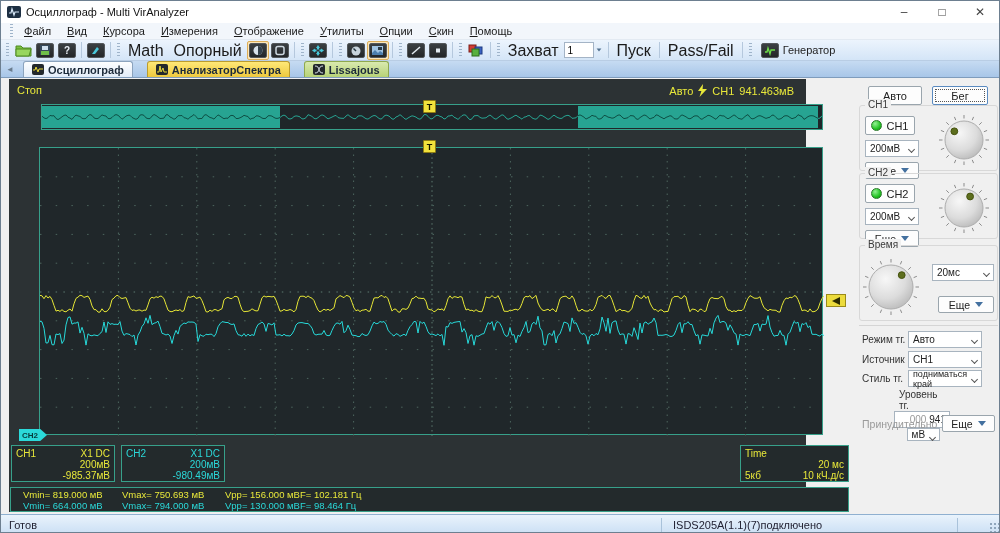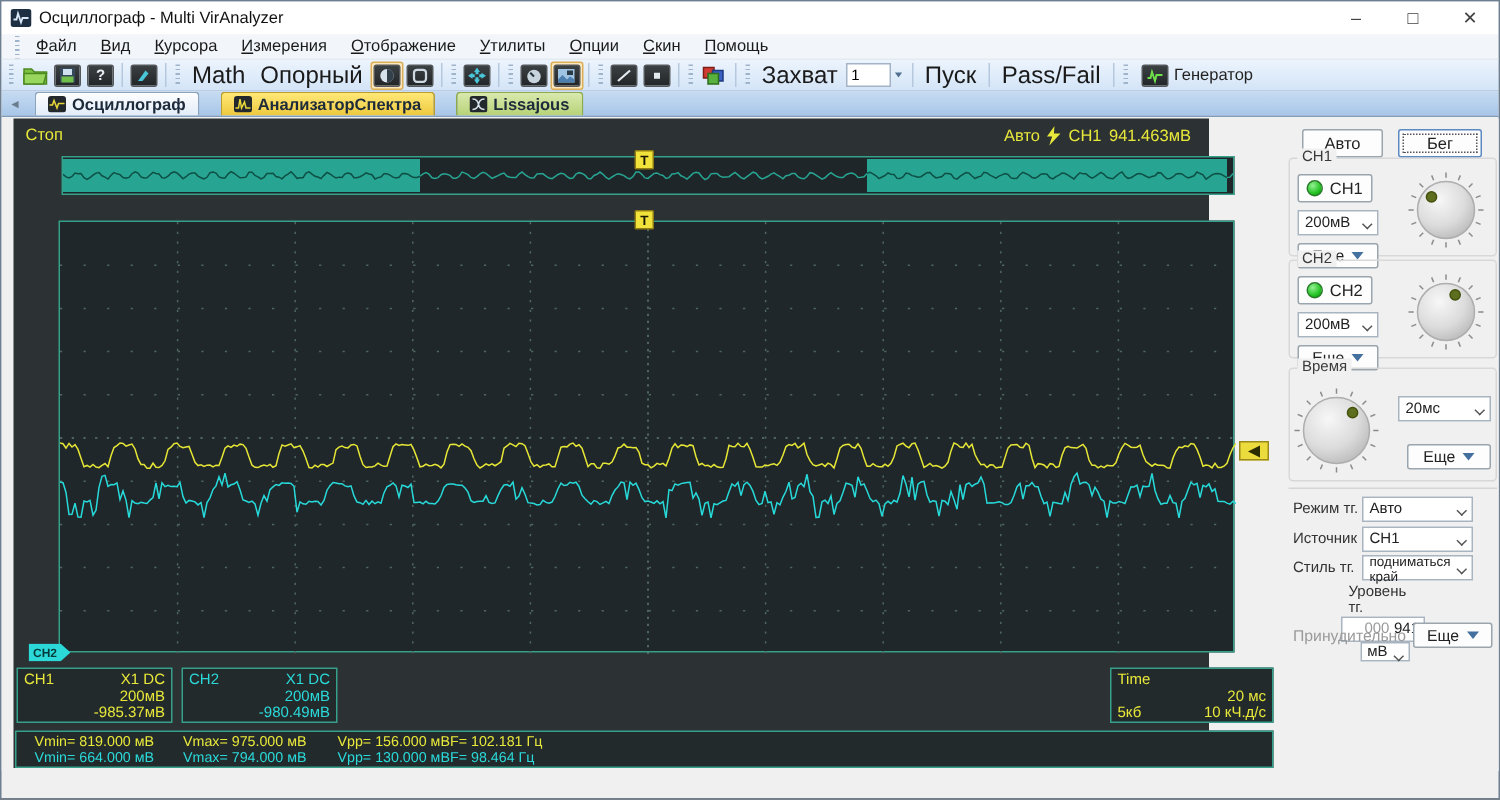--- a/index.html
+++ b/index.html
@@ -419,21 +419,21 @@
         <div class="r2">20 мс</div>
         <div class="r3s">
             <span>5кб</span>
             <span>10 кЧ.д/с</span>
           </div>
       </div>
 
       <div class="meas-box">
         <div class="meas-row row-ch1">
           <span class="m1">Vmin= 819.000 мВ</span>
-          <span class="m2">Vmax= 975.000 мВ</span>
+          <span class="m2">Vmax= 750.693 мВ</span>
           <span class="m3">Vpp= 156.000 мВ</span>
           <span>F= 102.181 Гц</span>
         </div>
         <div class="meas-row row-ch2">
           <span class="m1">Vmin= 664.000 мВ</span>
           <span class="m2">Vmax= 794.000 мВ</span>
           <span class="m3">Vpp= 130.000 мВ</span>
           <span>F= 98.464 Гц</span>
         </div>
       </div>
@@ -602,13 +602,20 @@
           </span>
       </div>
       <span class="force-btn">Принудительно</span>
       <span class="more-btn more-trig">
         <span>Еще</span>
         <span class="more-arrow"></span>
       </span>
     </div>
   </div>
 
+  <div class="statusbar">
+    <span class="sb-ready">Готов</span>
+    <span class="sb-sep" style="left:660px;"></span>
+    <span class="sb-device">ISDS205A(1.1)(7)подключено</span>
+    <span class="sb-sep" style="left:956px;"></span>
+    <span class="resize-grip"></span>
+  </div>
 </div>
 
 </body></html>

